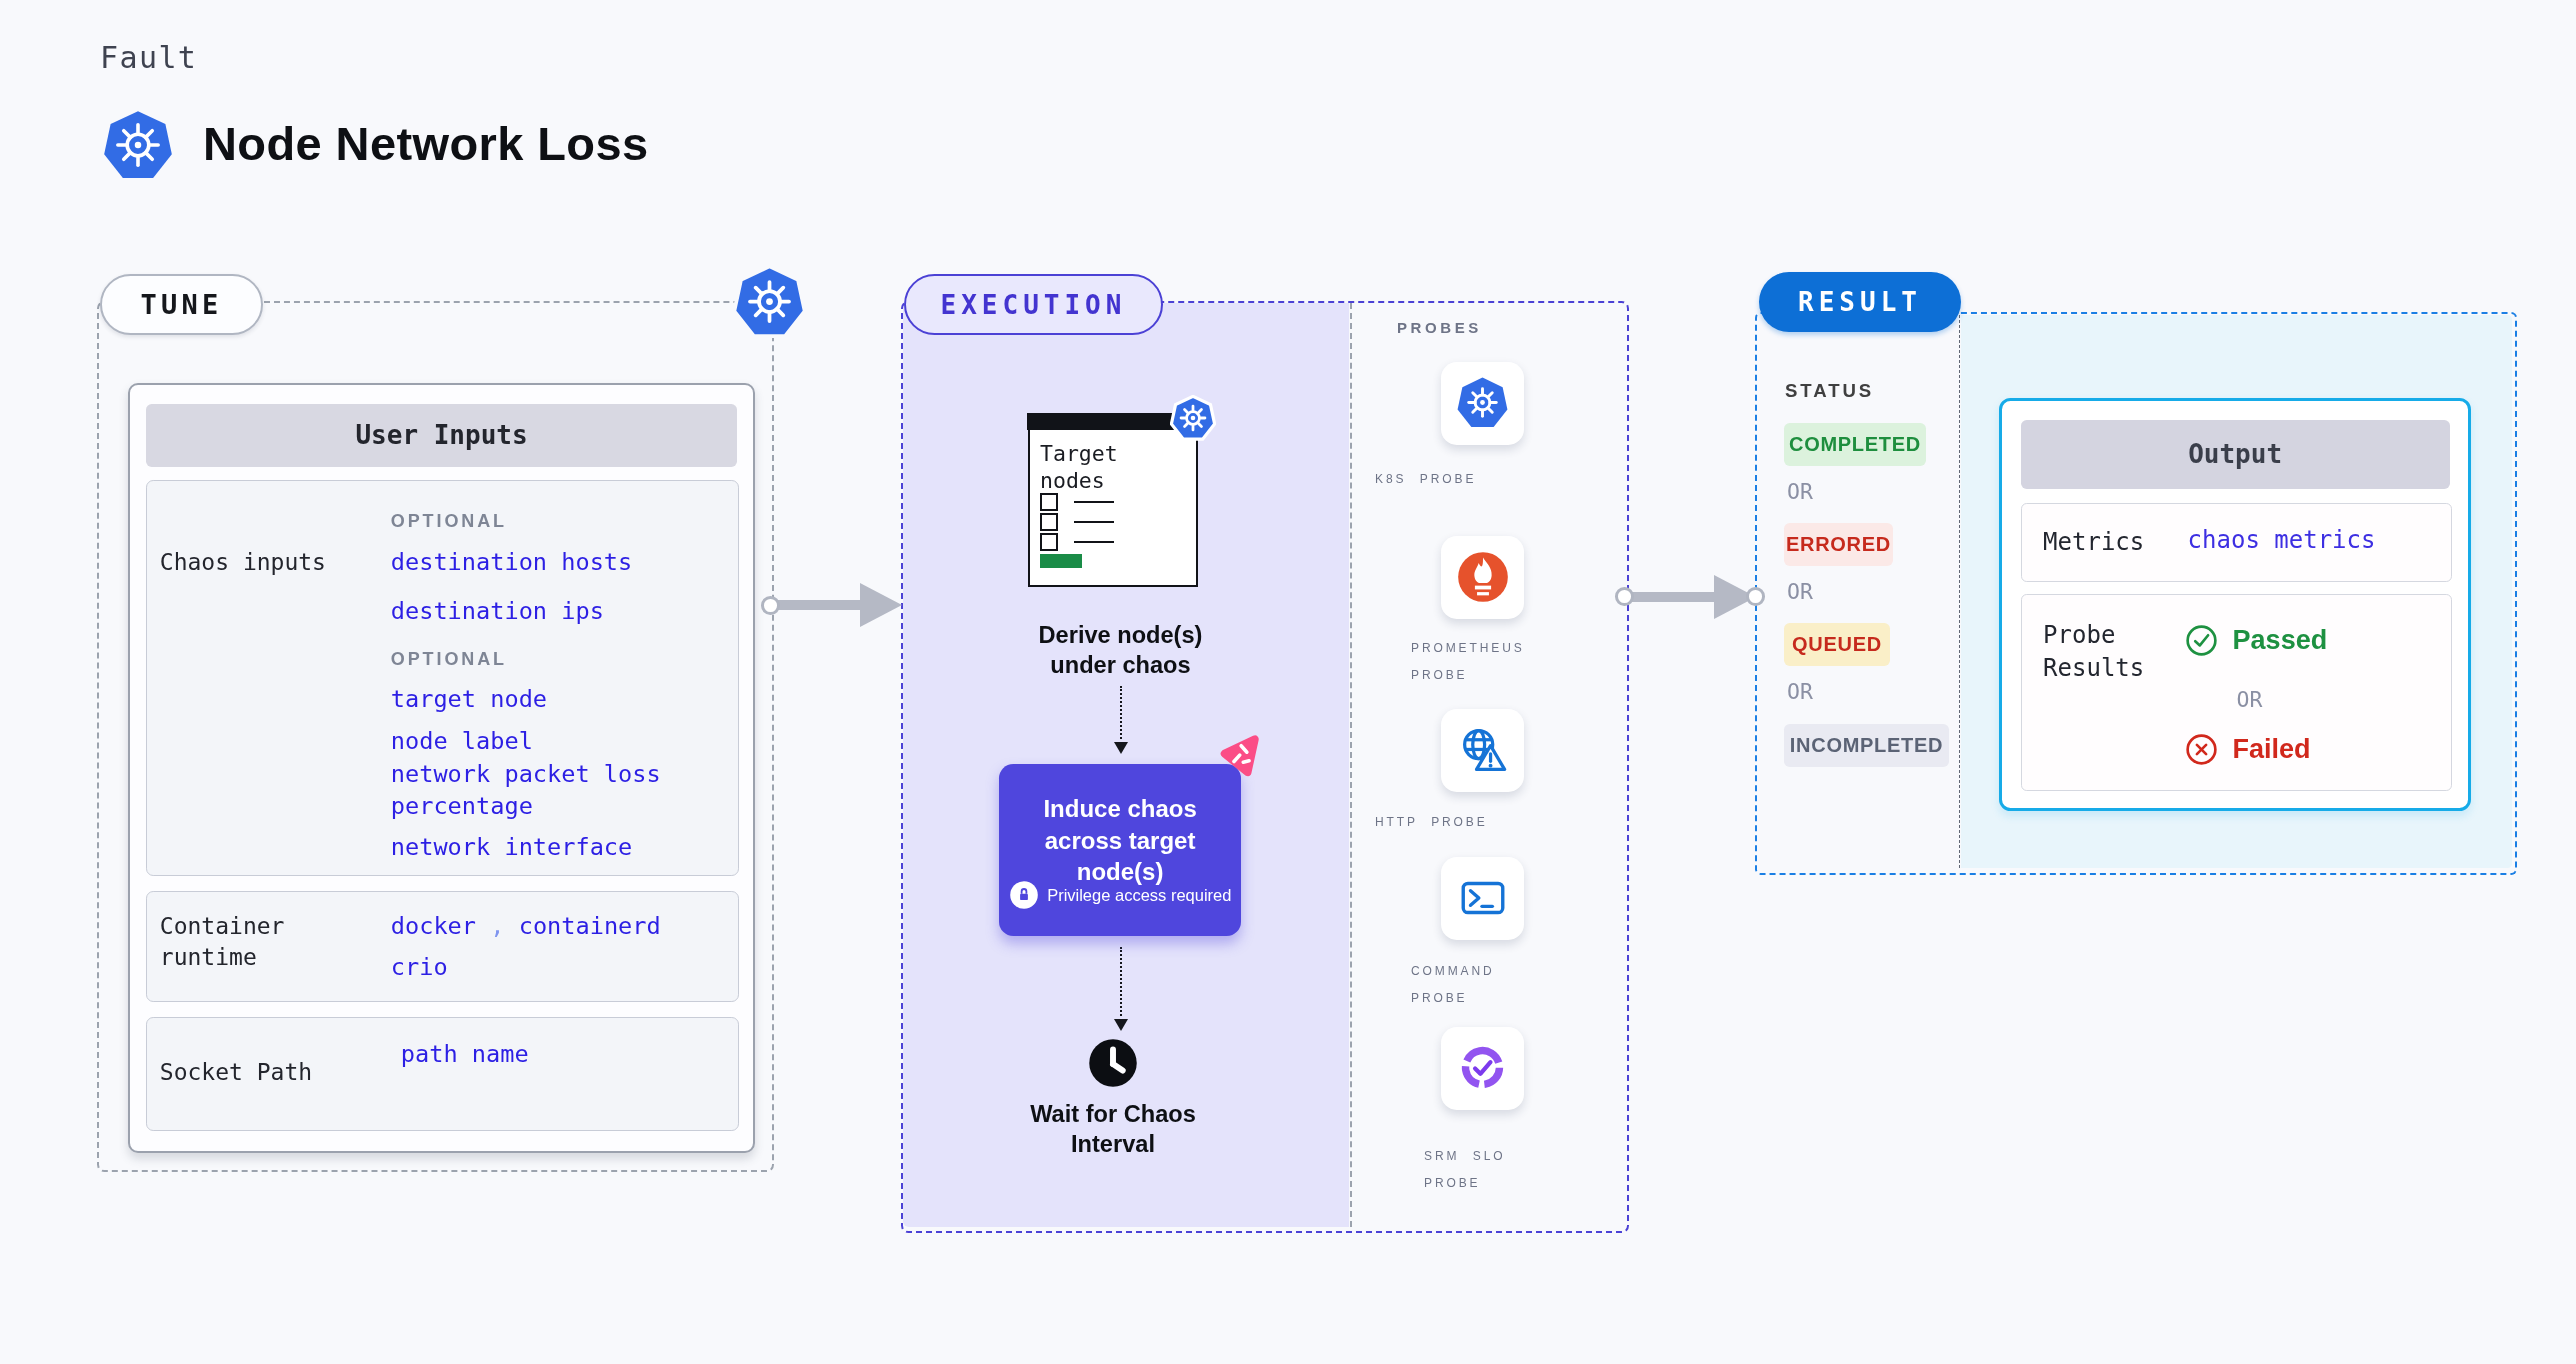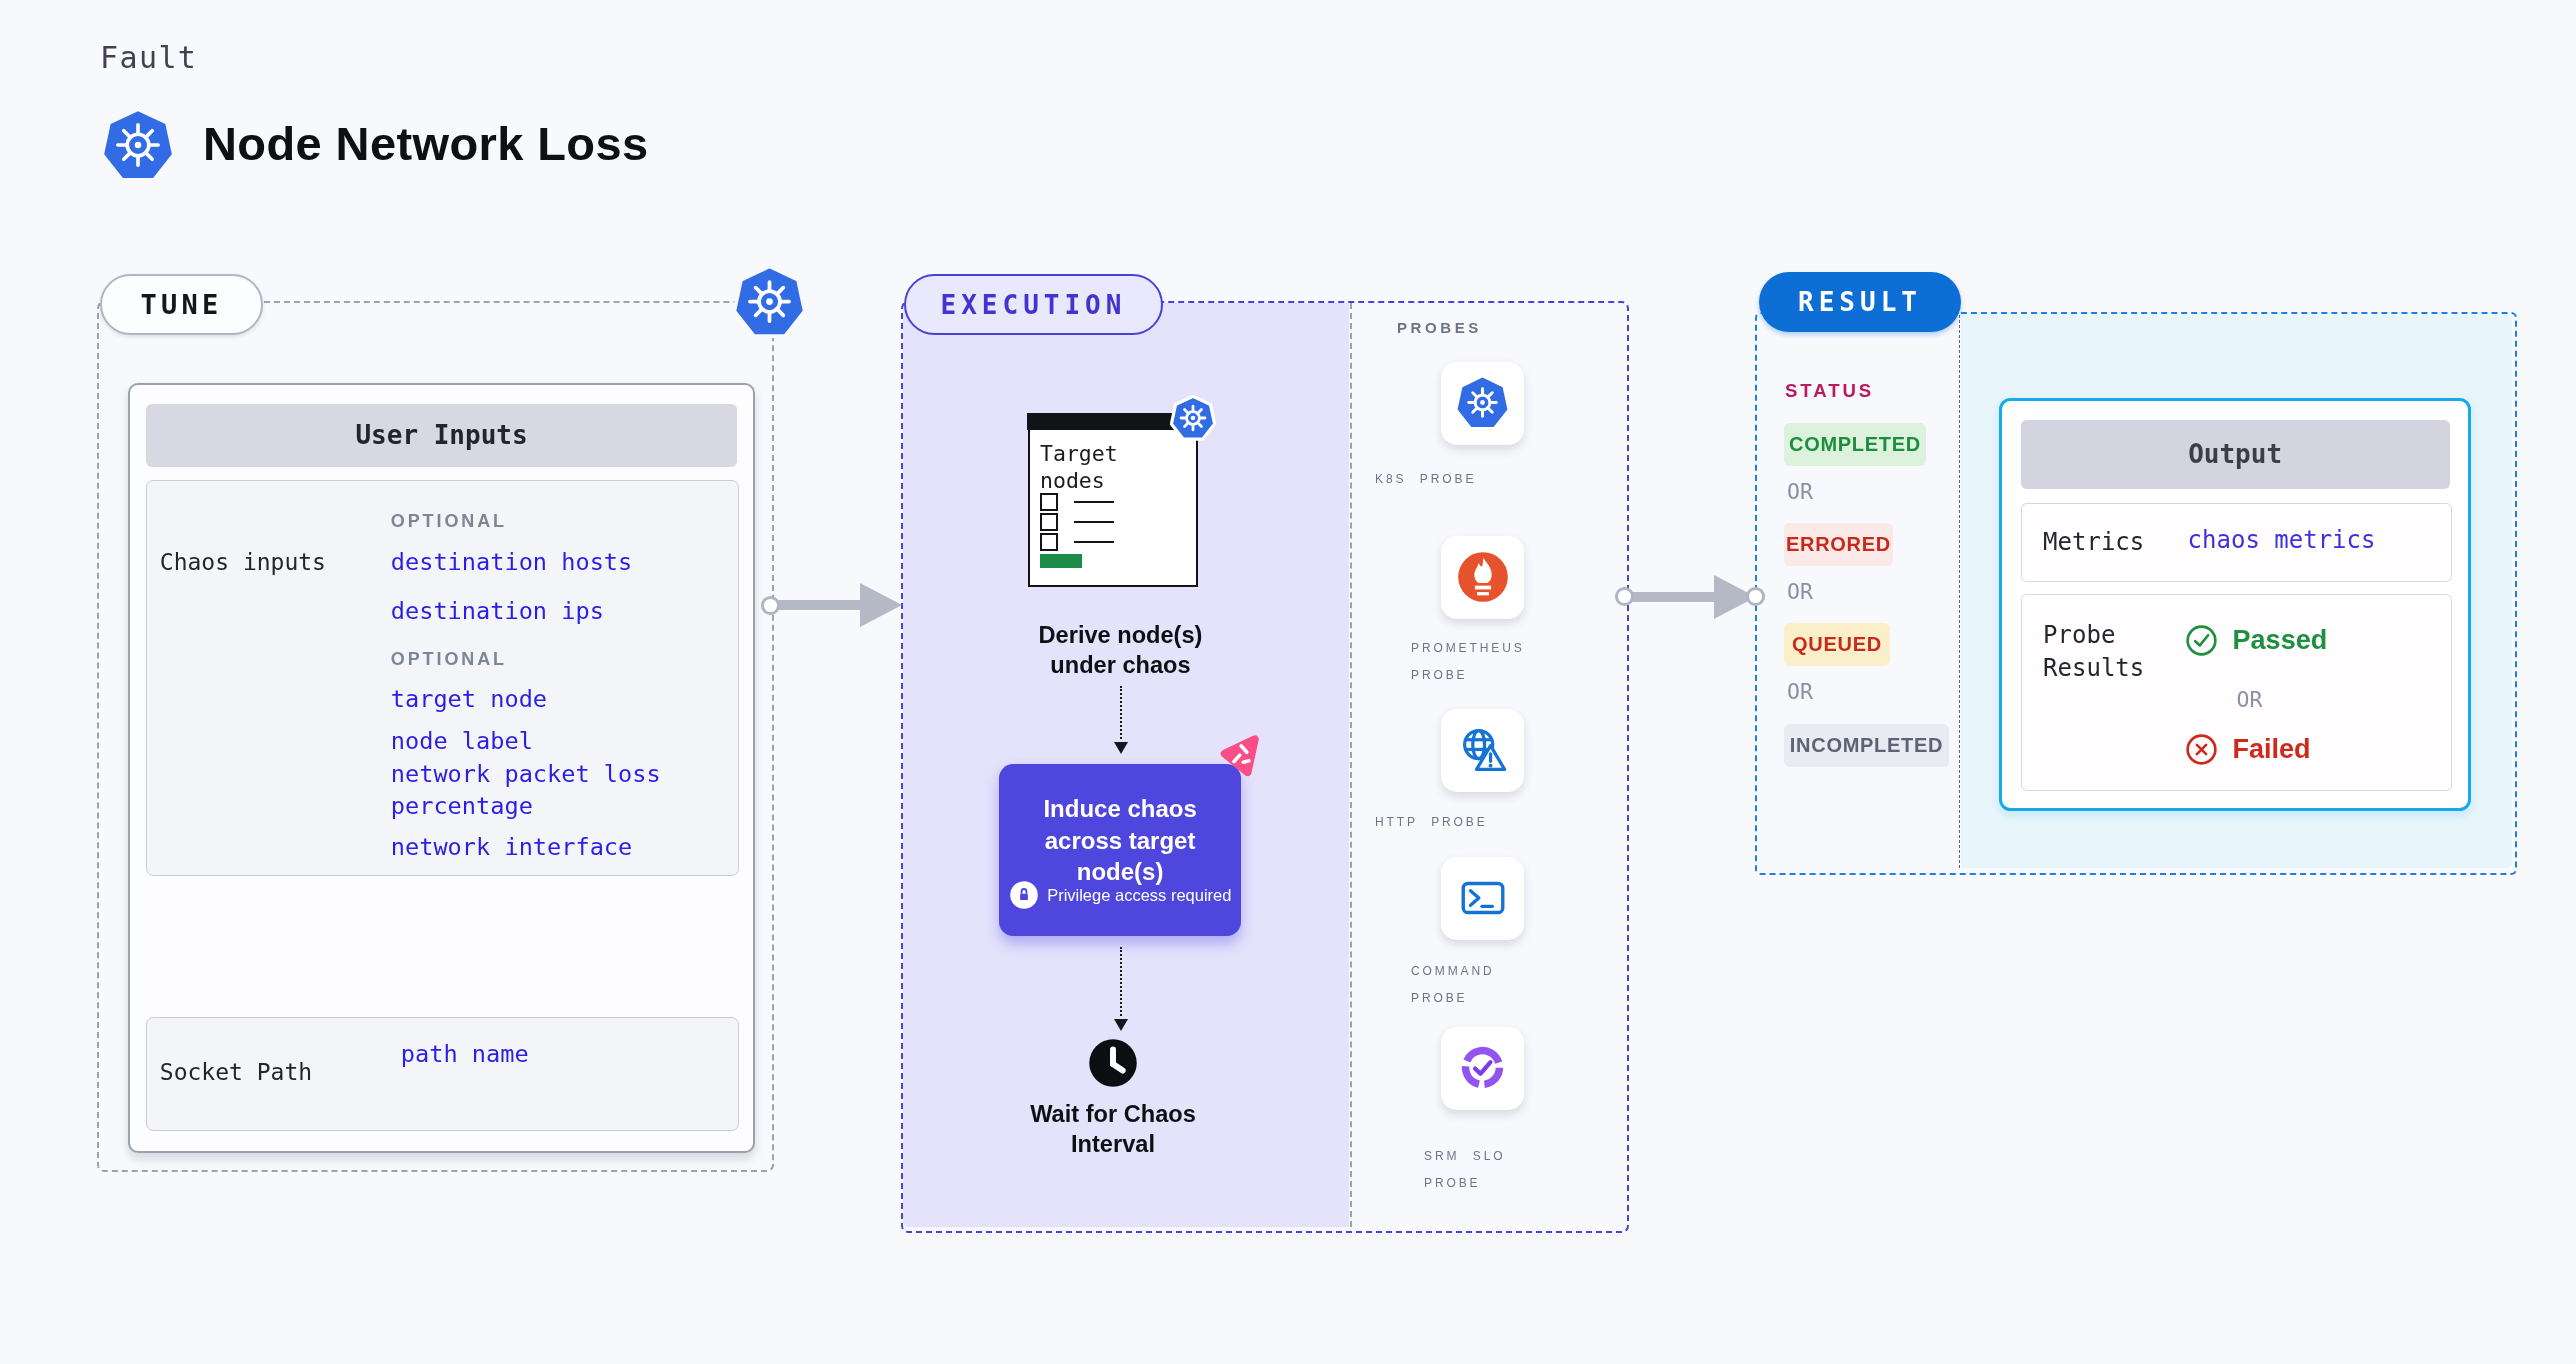--- a/index.html
+++ b/index.html
@@ -73,21 +73,21 @@
   .priv-row{left:0;top:116px;width:100%;display:flex;align-items:center;justify-content:center;gap:8.6px;}
   .priv-text{color:#ffffff;font-size:16.5px;}
 
   
   .conn-circle{width:18.6px;height:18.6px;border-radius:50%;background:#ffffff;border:3.6px solid #b0b5c1;box-sizing:border-box;z-index:5;}
   .arrow-line{height:10px;background:#b5b9c5;z-index:4;}
   .arrow-head{width:0;height:0;border-top:22px solid transparent;border-bottom:22px solid transparent;
               border-left:42px solid #b5b9c5;z-index:4;}
 
   
-  .status-label{left:1785px;top:380px;font-size:18.6px;font-weight:bold;color:#be185d;letter-spacing:2.9px;z-index:3;}
+  .status-label{left:1785px;top:380px;font-size:18.6px;font-weight:bold;color:#404040;letter-spacing:2.9px;z-index:3;}
   .badge{display:flex;align-items:center;justify-content:center;border-radius:5.7px;font-size:20px;font-weight:bold;
          letter-spacing:0.7px;z-index:3;height:43px;}
   .badge-success{background:#dcf2dd;color:#1e8e3e;}
   .badge-error{background:#fbe9e7;color:#c62a1d;}
   .badge-queued{background:#faefc8;color:#c62a1d;}
   .badge-muted{background:#e9eaf2;color:#5b6375;}
   .or-label{font-size:21.5px;color:#8b90a4;z-index:3;}
 
   .output-card{left:1999px;top:398px;width:466px;height:407px;background:#ffffff;border:3.6px solid #16abe8;
                border-radius:11.5px;z-index:3;box-shadow:0 4.3px 8.6px rgba(22,171,232,.15);}
@@ -152,20 +152,29 @@
     <div class="abs group-label sans" style="left:244px;top:30px;">OPTIONAL</div>
     <div class="abs field-value mono" style="left:244px;top:66px;">destination hosts</div>
     <div class="abs field-value mono" style="left:244px;top:115px;">destination ips</div>
     <div class="abs group-label sans" style="left:244px;top:168px;">OPTIONAL</div>
     <div class="abs field-value mono" style="left:244px;top:203px;">target node</div>
     <div class="abs field-value mono" style="left:244px;top:245px;">node label</div>
     <div class="abs field-value mono" style="left:244px;top:278px;width:315px;">network packet loss percentage</div>
     <div class="abs field-value mono" style="left:244px;top:351px;">network interface</div>
   </div>
 
+  <div class="abs ui-sec sec2">
+    <div class="abs field-label mono" style="left:13px;top:18.6px;width:129px;">Container runtime</div>
+    <div class="abs field-value mono" style="left:244px;top:18.6px;">
+      <span>docker</span>
+      <span class="sep">,</span>
+      <span>containerd</span>
+    </div>
+    <div class="abs field-value mono" style="left:244px;top:60px;">crio</div>
+  </div>
 
   <div class="abs ui-sec sec3">
     <div class="abs field-label mono" style="left:13px;top:39px;">Socket Path</div>
     <div class="abs field-value mono" style="left:254px;top:21px;">path name</div>
   </div>
 </div>
 
 <div class="abs conn-circle" style="left:761px;top:596px;"></div>
 <div class="abs arrow-line" style="left:774px;top:600px;width:87px;"></div>
 <div class="abs arrow-head" style="left:860px;top:583px;"></div>

